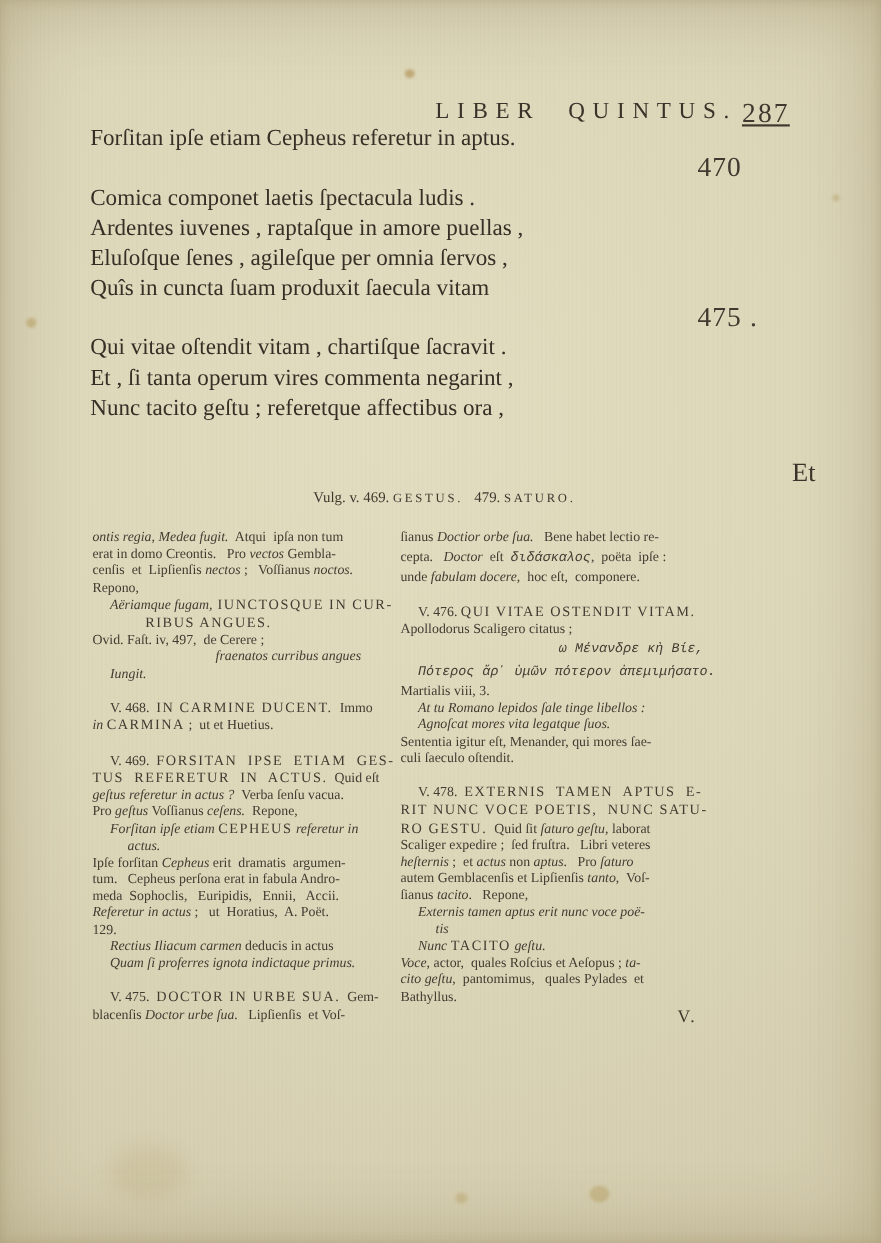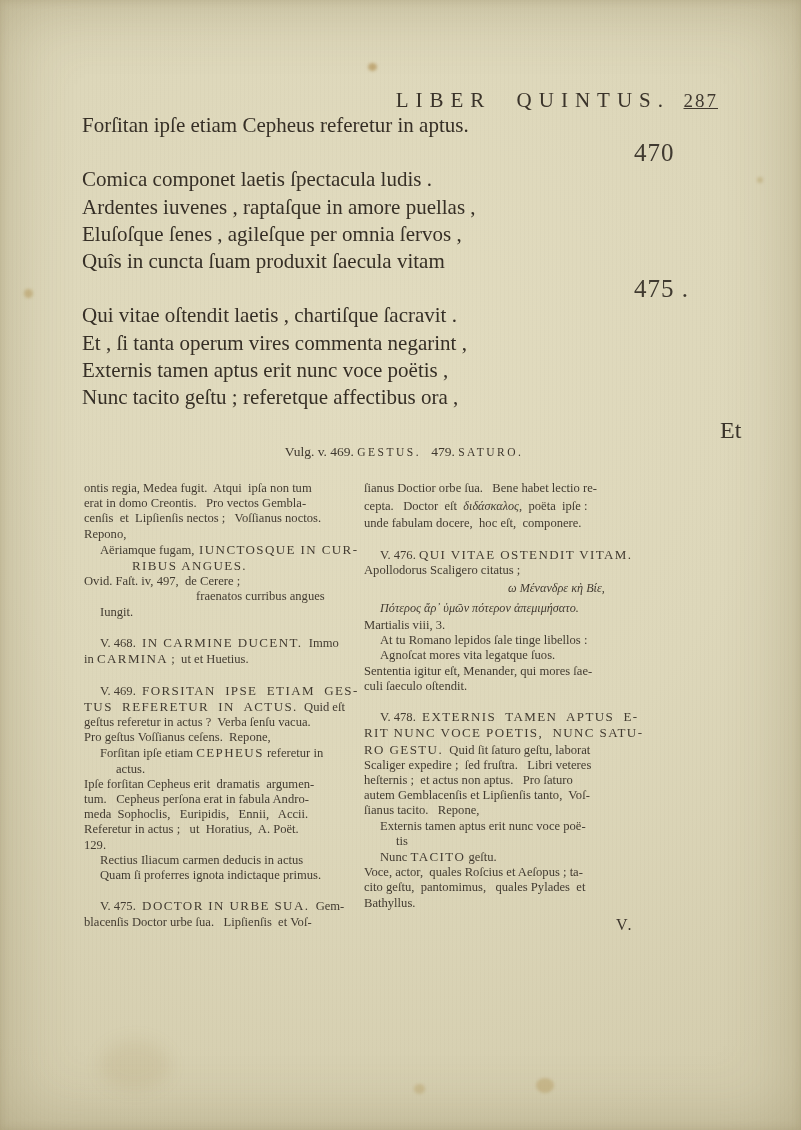--- a/index.html
+++ b/index.html
@@ -16,39 +16,39 @@
     box-shadow:inset 0 0 70px rgba(110,92,50,.32), inset 0 0 10px rgba(110,92,50,.18);
     color:#3a332a;
   }
   
   .header{position:absolute;left:84px;top:88px;width:656px;height:26px;}
   .title{
     position:absolute;left:0;right:70px;text-align:right;
     font-size:21px;letter-spacing:7px;word-spacing:13px;color:#3a332a;
     white-space:pre;
   }
-  .pagenum{position:absolute;right:22px;top:2px;font-size:19px;letter-spacing:2px;color:#403930;text-decoration:underline;}
+  .pagenum{position:absolute;right:22px;top:2px;font-size:25px;letter-spacing:2px;color:#403930;text-decoration:underline;}
   
   .verse{position:absolute;left:82px;top:112px;width:640px;}
   .verse-line{position:relative;height:27.2px;line-height:27.2px;font-size:21px;white-space:pre;color:#362f26;}
   .verse-num{position:absolute;left:552px;top:0;width:90px;font-size:25px;letter-spacing:1px;color:#403a30;}
   .catchword{position:absolute;left:720px;top:417px;font-size:24px;color:#3a332a;}
   
   .collation{position:absolute;left:84px;top:444px;width:640px;text-align:center;font-size:13.5px;white-space:pre;color:#3e372e;}
   .collation .seg-sc{font-size:11.5px;letter-spacing:2.5px;}
   
   .notes-col{position:absolute;top:481px;white-space:pre;}
   .col-left{left:84px;width:274px;}
   .col-right{left:364px;width:320px;}
   .nline{min-height:15.2px;line-height:15.2px;font-size:12.6px;color:#423b31;}
   .nline.blank{height:15.2px;}
   .nline.greek-line{min-height:20px;line-height:20px;}
-  .seg-i{}
+  .seg-i{font-style:italic;}
   .seg-sc{font-size:13px;letter-spacing:1.4px;}
-  .seg-g{font-style:italic;font-family:Liberation Serif, serif;font-size:12.2px;}
+  .seg-g{font-style:italic;font-family:Liberation Mono, monospace;font-size:12.2px;}
   .signature{position:absolute;left:616px;top:916px;font-size:16px;letter-spacing:2px;color:#3e372e;}
   
   .stain{position:absolute;border-radius:50%;filter:blur(1.5px);}
   .stain.s1{left:368px;top:63px;width:9px;height:8px;background:rgba(158,112,38,.45);}
   .stain.s2{left:24px;top:289px;width:9px;height:9px;background:rgba(165,132,58,.38);}
   .stain.s3{left:536px;top:1078px;width:18px;height:15px;background:rgba(170,138,66,.33);}
   .stain.s4{left:414px;top:1084px;width:11px;height:10px;background:rgba(170,138,66,.28);}
   .stain.s5{left:757px;top:177px;width:6px;height:6px;background:rgba(160,128,56,.3);}
   .stain.s6{left:100px;top:1040px;width:70px;height:50px;background:rgba(150,120,58,.10);filter:blur(8px);}
 </style>
@@ -63,23 +63,22 @@
   </div>
 
   <div class="verse" id="verse">
       <div class="verse-line"><span>Forſitan ipſe etiam Cepheus referetur in aptus.</span></div>
       <div class="verse-line"><span class="verse-num">470</span></div>
       <div class="verse-line"><span>Comica componet laetis ſpectacula ludis .</span></div>
       <div class="verse-line"><span>Ardentes iuvenes , raptaſque in amore puellas ,</span></div>
       <div class="verse-line"><span>Eluſoſque ſenes , agileſque per omnia ſervos ,</span></div>
       <div class="verse-line"><span>Quîs in cuncta ſuam produxit ſaecula vitam</span></div>
       <div class="verse-line"><span class="verse-num">475 .</span></div>
-      <div class="verse-line"><span>Qui vitae oſtendit laetis , chartiſque ſacravit .</span></div>
+      <div class="verse-line"><span>Qui vitae oſtendit vitam , chartiſque ſacravit .</span></div>
       <div class="verse-line"><span>Et , ſi tanta operum vires commenta negarint ,</span></div>
-      <div class="verse-line"><span>Externis tamen aptus erit nunc voce poëtis ,</span></div>
       <div class="verse-line"><span>Nunc tacito geſtu ; referetque affectibus ora ,</span></div>
     </div>
 
   <div class="catchword">Et</div>
 
   <div class="collation" id="collation"><span class="seg-r">Vulg. v. 469. </span><span class="seg-sc">GESTUS.</span><span class="seg-r">   479. </span><span class="seg-sc">SATURO.</span></div>
 
   <div class="notes-col col-left" id="col-left"><div class="nline"><span class="seg-i">ontis regia, Medea fugit.</span><span class="seg-r">  Atqui  ipſa non tum</span></div><div class="nline"><span class="seg-r">erat in domo Creontis.   Pro </span><span class="seg-i">vectos</span><span class="seg-r"> Gembla-</span></div><div class="nline"><span class="seg-r">cenſis  et  Lipſienſis </span><span class="seg-i">nectos</span><span class="seg-r"> ;   Voſſianus </span><span class="seg-i">noctos.</span></div><div class="nline"><span class="seg-r">Repono,</span></div><div class="nline" style="padding-left: 16px;"><span class="seg-i">Aëriamque fugam,</span><span class="seg-sc"> IUNCTOSQUE IN CUR-</span></div><div class="nline" style="padding-left: 48px;"><span class="seg-sc">RIBUS ANGUES.</span></div><div class="nline"><span class="seg-r">Ovid. Faſt. iv, 497,  de Cerere ;</span></div><div class="nline" style="padding-left: 112px;"><span class="seg-i">fraenatos curribus angues</span></div><div class="nline" style="padding-left: 16px;"><span class="seg-i">Iungit.</span></div><div class="nline blank"></div><div class="nline" style="padding-left: 16px;"><span class="seg-r">V. 468.  </span><span class="seg-sc">IN CARMINE DUCENT.</span><span class="seg-r">  Immo</span></div><div class="nline"><span class="seg-i">in </span><span class="seg-sc">CARMINA</span><span class="seg-r"> ;  ut et Huetius.</span></div><div class="nline blank"></div><div class="nline" style="padding-left: 16px;"><span class="seg-r">V. 469.  </span><span class="seg-sc">FORSITAN  IPSE  ETIAM  GES-</span></div><div class="nline"><span class="seg-sc">TUS  REFERETUR  IN  ACTUS.</span><span class="seg-r">  Quid eſt</span></div><div class="nline"><span class="seg-i">geſtus referetur in actus ?</span><span class="seg-r">  Verba ſenſu vacua.</span></div><div class="nline"><span class="seg-r">Pro </span><span class="seg-i">geſtus</span><span class="seg-r"> Voſſianus </span><span class="seg-i">ceſens.</span><span class="seg-r">  Repone,</span></div><div class="nline" style="padding-left: 16px;"><span class="seg-i">Forſitan ipſe etiam </span><span class="seg-sc">CEPHEUS</span><span class="seg-i"> referetur in</span></div><div class="nline" style="padding-left: 32px;"><span class="seg-i">actus.</span></div><div class="nline"><span class="seg-r">Ipſe forſitan </span><span class="seg-i">Cepheus</span><span class="seg-r"> erit  dramatis  argumen-</span></div><div class="nline"><span class="seg-r">tum.   Cepheus perſona erat in fabula Andro-</span></div><div class="nline"><span class="seg-r">meda  Sophoclis,   Euripidis,   Ennii,   Accii.</span></div><div class="nline"><span class="seg-i">Referetur in actus</span><span class="seg-r"> ;   ut  Horatius,  A. Poët.</span></div><div class="nline"><span class="seg-r">129.</span></div><div class="nline" style="padding-left: 16px;"><span class="seg-i">Rectius Iliacum carmen</span><span class="seg-r"> deducis in actus</span></div><div class="nline" style="padding-left: 16px;"><span class="seg-i">Quam ſi proferres ignota indictaque primus.</span></div><div class="nline blank"></div><div class="nline" style="padding-left: 16px;"><span class="seg-r">V. 475.  </span><span class="seg-sc">DOCTOR IN URBE SUA.</span><span class="seg-r">  Gem-</span></div><div class="nline"><span class="seg-r">blacenſis </span><span class="seg-i">Doctor urbe ſua.</span><span class="seg-r">   Lipſienſis  et Voſ-</span></div></div>
   <div class="notes-col col-right" id="col-right"><div class="nline"><span class="seg-r">ſianus </span><span class="seg-i">Doctior orbe ſua.</span><span class="seg-r">   Bene habet lectio re-</span></div><div class="nline greek-line"><span class="seg-r">cepta.   </span><span class="seg-i">Doctor</span><span class="seg-r">  eſt  </span><span class="seg-g">διδάσκαλος</span><span class="seg-r">,  poëta  ipſe :</span></div><div class="nline"><span class="seg-r">unde </span><span class="seg-i">fabulam docere,</span><span class="seg-r">  hoc eſt,  componere.</span></div><div class="nline blank"></div><div class="nline" style="padding-left: 16px;"><span class="seg-r">V. 476. </span><span class="seg-sc">QUI VITAE OSTENDIT VITAM.</span></div><div class="nline"><span class="seg-r">Apollodorus Scaligero citatus ;</span></div><div class="nline greek-line" style="padding-left: 144px;"><span class="seg-g">ω Μένανδρε κὴ Βίε,</span></div><div class="nline greek-line" style="padding-left: 16px;"><span class="seg-g">Πότερος ἄρ᾽ ὑμῶν πότερον ἀπεμιμήσατο.</span></div><div class="nline"><span class="seg-r">Martialis viii, 3.</span></div><div class="nline" style="padding-left: 16px;"><span class="seg-i">At tu Romano lepidos ſale tinge libellos :</span></div><div class="nline" style="padding-left: 16px;"><span class="seg-i">Agnoſcat mores vita legatque ſuos.</span></div><div class="nline"><span class="seg-r">Sententia igitur eſt, Menander, qui mores ſae-</span></div><div class="nline"><span class="seg-r">culi ſaeculo oſtendit.</span></div><div class="nline blank"></div><div class="nline" style="padding-left: 16px;"><span class="seg-r">V. 478.  </span><span class="seg-sc">EXTERNIS  TAMEN  APTUS  E-</span></div><div class="nline"><span class="seg-sc">RIT NUNC VOCE POETIS,  NUNC SATU-</span></div><div class="nline"><span class="seg-sc">RO GESTU.</span><span class="seg-r">  Quid ſit </span><span class="seg-i">ſaturo geſtu</span><span class="seg-r">, laborat</span></div><div class="nline"><span class="seg-r">Scaliger expedire ;  ſed fruſtra.   Libri veteres</span></div><div class="nline"><span class="seg-i">heſternis</span><span class="seg-r"> ;  et </span><span class="seg-i">actus</span><span class="seg-r"> non </span><span class="seg-i">aptus</span><span class="seg-r">.   Pro </span><span class="seg-i">ſaturo</span></div><div class="nline"><span class="seg-r">autem Gemblacenſis et Lipſienſis </span><span class="seg-i">tanto</span><span class="seg-r">,  Voſ-</span></div><div class="nline"><span class="seg-r">ſianus </span><span class="seg-i">tacito</span><span class="seg-r">.   Repone,</span></div><div class="nline" style="padding-left: 16px;"><span class="seg-i">Externis tamen aptus erit nunc voce poë-</span></div><div class="nline" style="padding-left: 32px;"><span class="seg-i">tis</span></div><div class="nline" style="padding-left: 16px;"><span class="seg-i">Nunc </span><span class="seg-sc">TACITO</span><span class="seg-i"> geſtu.</span></div><div class="nline"><span class="seg-i">Voce</span><span class="seg-r">, actor,  quales Roſcius et Aeſopus ; </span><span class="seg-i">ta-</span></div><div class="nline"><span class="seg-i">cito geſtu</span><span class="seg-r">,  pantomimus,   quales Pylades  et</span></div><div class="nline"><span class="seg-r">Bathyllus.</span></div></div>
 

